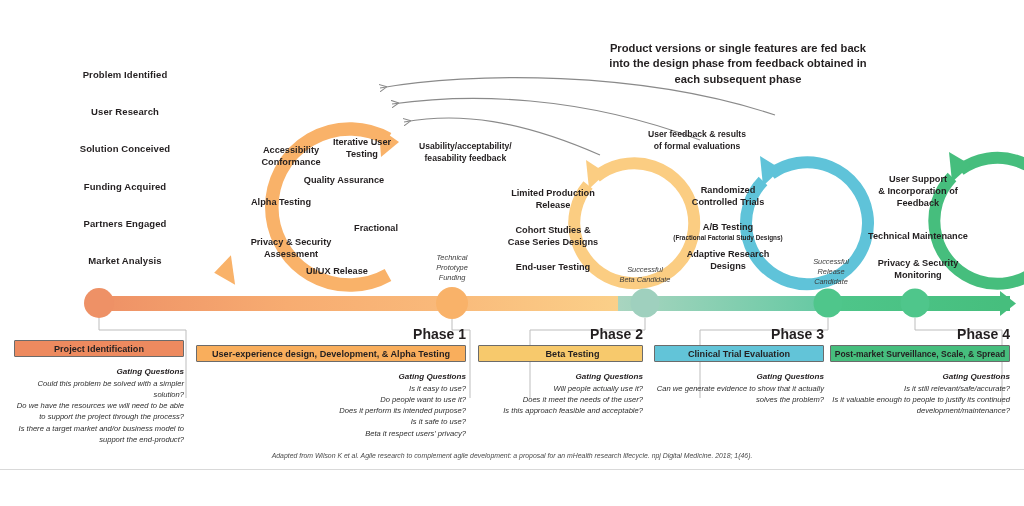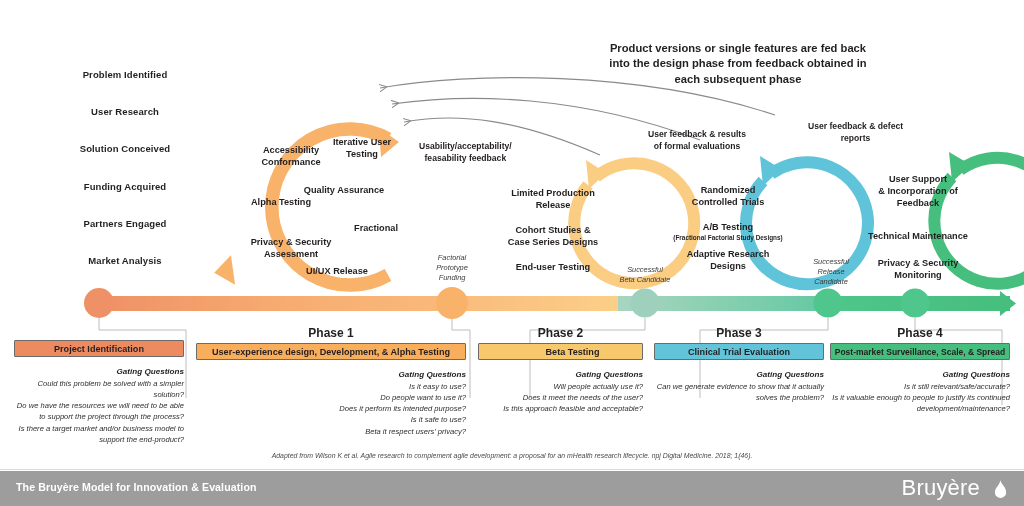--- a/index.html
+++ b/index.html
@@ -38,21 +38,21 @@
   .cyc-text .sub{font-size:6.4px;font-weight:bold;color:#231f20;display:block;line-height:1.3;}
 
   
   .gate-note{
     font-size:7.4px;font-style:italic;color:#3b3b3b;line-height:1.35;
     text-align:center;white-space:nowrap;
   }
 
   
   .phase-title{
-    font-size:12px;font-weight:bold;color:#231f20;text-align:center;white-space:nowrap;
+    font-size:14px;font-weight:bold;color:#231f20;text-align:right;white-space:nowrap;
   }
   .phase-bar{
     height:17px;border:1px solid #6b6b6b;border-radius:1px;
     display:flex;align-items:center;justify-content:center;
     font-size:9.1px;font-weight:bold;color:#231f20;
     box-sizing:border-box;white-space:nowrap;
   }
   .gq-title{
     font-size:8.1px;font-weight:bold;font-style:italic;color:#231f20;
     text-align:right;line-height:1.45;
@@ -175,32 +175,28 @@
   </svg>
 
   <div class="abs fb-label" style="left:419px;top:141px;">
     <span>Usability/acceptability/</span><br>
     <span>feasability feedback</span>
   </div>
   <div class="abs fb-label" style="left:648px;top:121px;margin-top:8px;">
     <span>User feedback &amp; results</span><br>
     <span>of formal evaluations</span>
   </div>
-  <div class="abs fb-label" style="left:808px;top:121px;">
-    <span>User feedback &amp; defect</span><br>
-    <span>reports</span>
-  </div>
 
   <div class="abs cyc-text" style="left:250px;top:145px;width:82px;">
     <b>Accessibility<br>Conformance</b>
   </div>
   <div class="abs cyc-text" style="left:320px;top:137px;width:84px;">
     <b>Iterative User<br>Testing</b>
   </div>
-  <div class="abs cyc-text" style="left:296px;top:185px;width:96px;">
+  <div class="abs cyc-text" style="left:296px;top:175px;width:96px;">
     <b>Quality Assurance</b>
   </div>
   <div class="abs cyc-text" style="left:243px;top:197px;width:76px;">
     <b>Alpha Testing</b>
   </div>
   <div class="abs cyc-text" style="left:336px;top:223px;width:80px;">
     <b>Fractional</b>
   </div>
   <div class="abs cyc-text" style="left:244px;top:237px;width:94px;">
     <b>Privacy &amp; Security<br>Assessment</b>
@@ -234,21 +230,21 @@
     <b>User Support<br>&amp; Incorporation of<br>Feedback</b>
   </div>
   <div class="abs cyc-text" style="left:858px;top:231px;width:120px;">
     <b>Technical Maintenance</b>
   </div>
   <div class="abs cyc-text" style="left:862px;top:258px;width:112px;">
     <b>Privacy &amp; Security<br>Monitoring</b>
   </div>
 
   <div class="abs gate-note" style="left:416px;top:253px;width:72px;">
-    <span>Factorial</span><br>
+    <span>Technical</span><br>
     <span>Prototype</span><br>
     <span>Funding</span>
   </div>
   <div class="abs gate-note" style="left:602px;top:265px;width:86px;">
     <span>Successful</span><br>
     <span>Beta Candidate</span>
   </div>
   <div class="abs gate-note" style="left:795px;top:257px;width:72px;">
     <span>Successful</span><br>
     <span>Release</span><br>
@@ -294,21 +290,14 @@
     <div class="phase-title">Phase 4</div>
     <div class="phase-bar" style="background:#46BE7D;margin-top:3px;font-size:8.5px;">Post-market Surveillance, Scale, &amp; Spread</div>
     <div class="gq-title" style="margin-top:9px;">Gating Questions</div>
     <div class="gq-list">Is it still relevant/safe/accurate?</div>
     <div class="gq-list">Is it valuable enough to people to justify its continued development/maintenance?</div>
   </div>
 
   <div class="abs citation" style="left:0;top:452px;width:1024px;">Adapted from Wilson K et al. Agile research to complement agile development: a proposal for an mHealth research lifecycle. npj Digital Medicine. 2018; 1(46).</div>
 
   <div class="divider"></div>
-  <div class="footer">
-    <div class="footer-text">The Bruyère Model for Innovation &amp; Evaluation</div>
-    <div class="brand">Bruyère</div>
-    <svg class="flame" viewBox="0 0 16 22">
-      <path d="M8 0 C 9 5, 14 7, 14 13 A 6 6 0 1 1 2 13 C 2 8, 6 7, 8 0 Z" fill="#ffffff"></path>
-    </svg>
-  </div>
 
 </div>
 
 </body></html>

